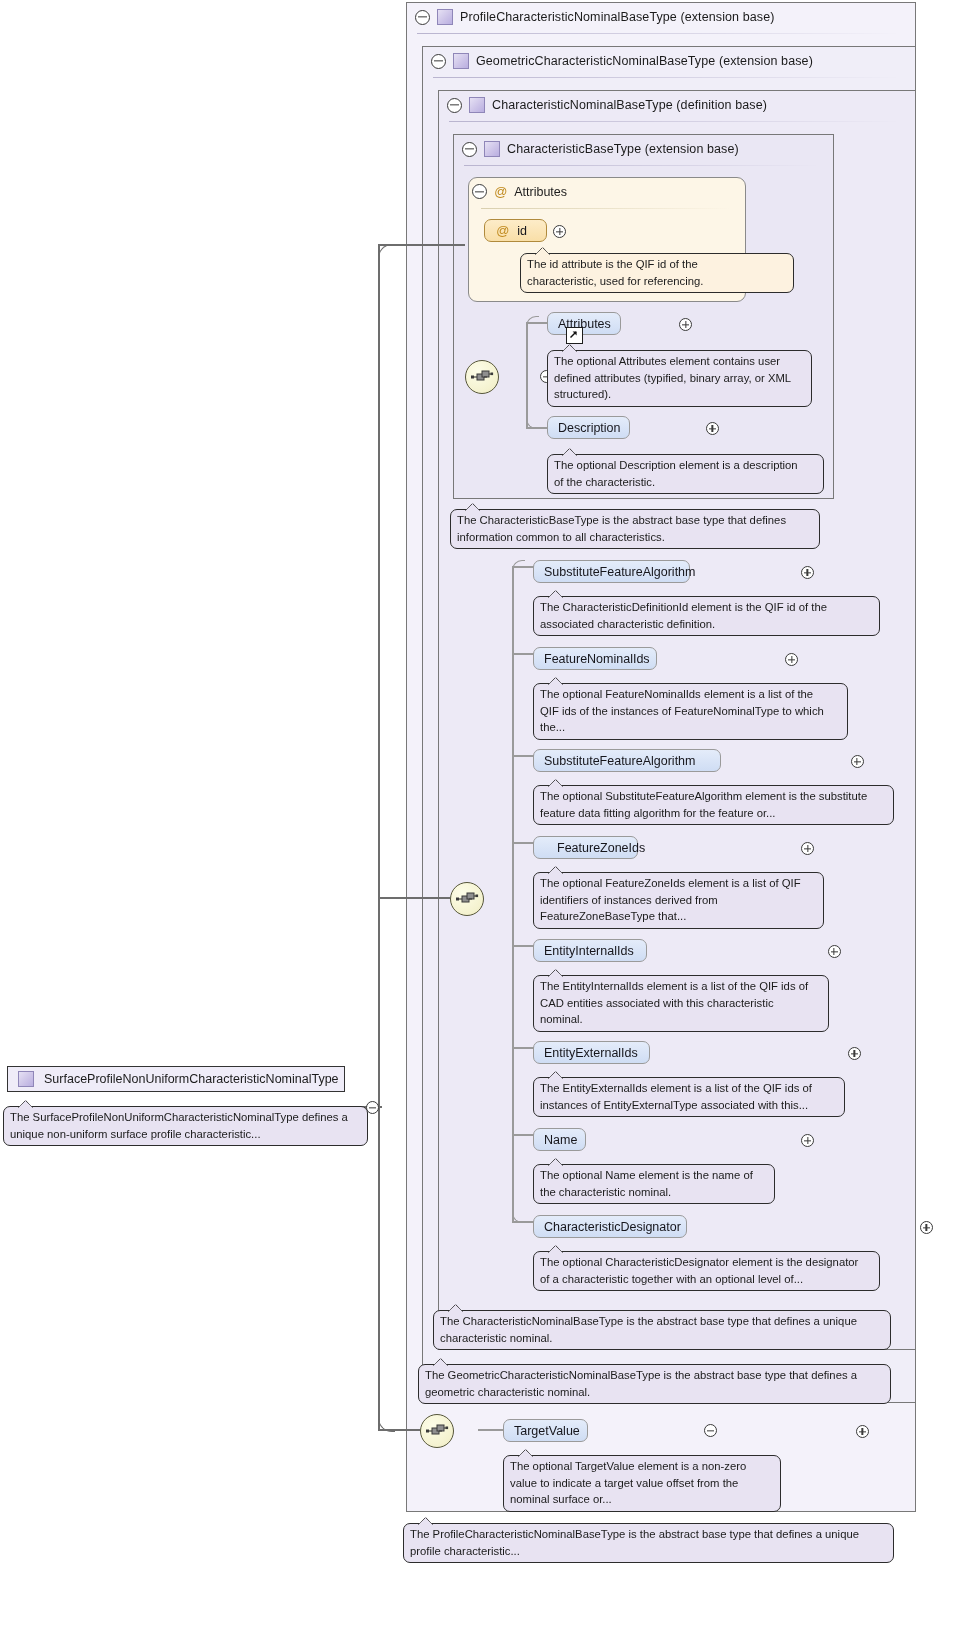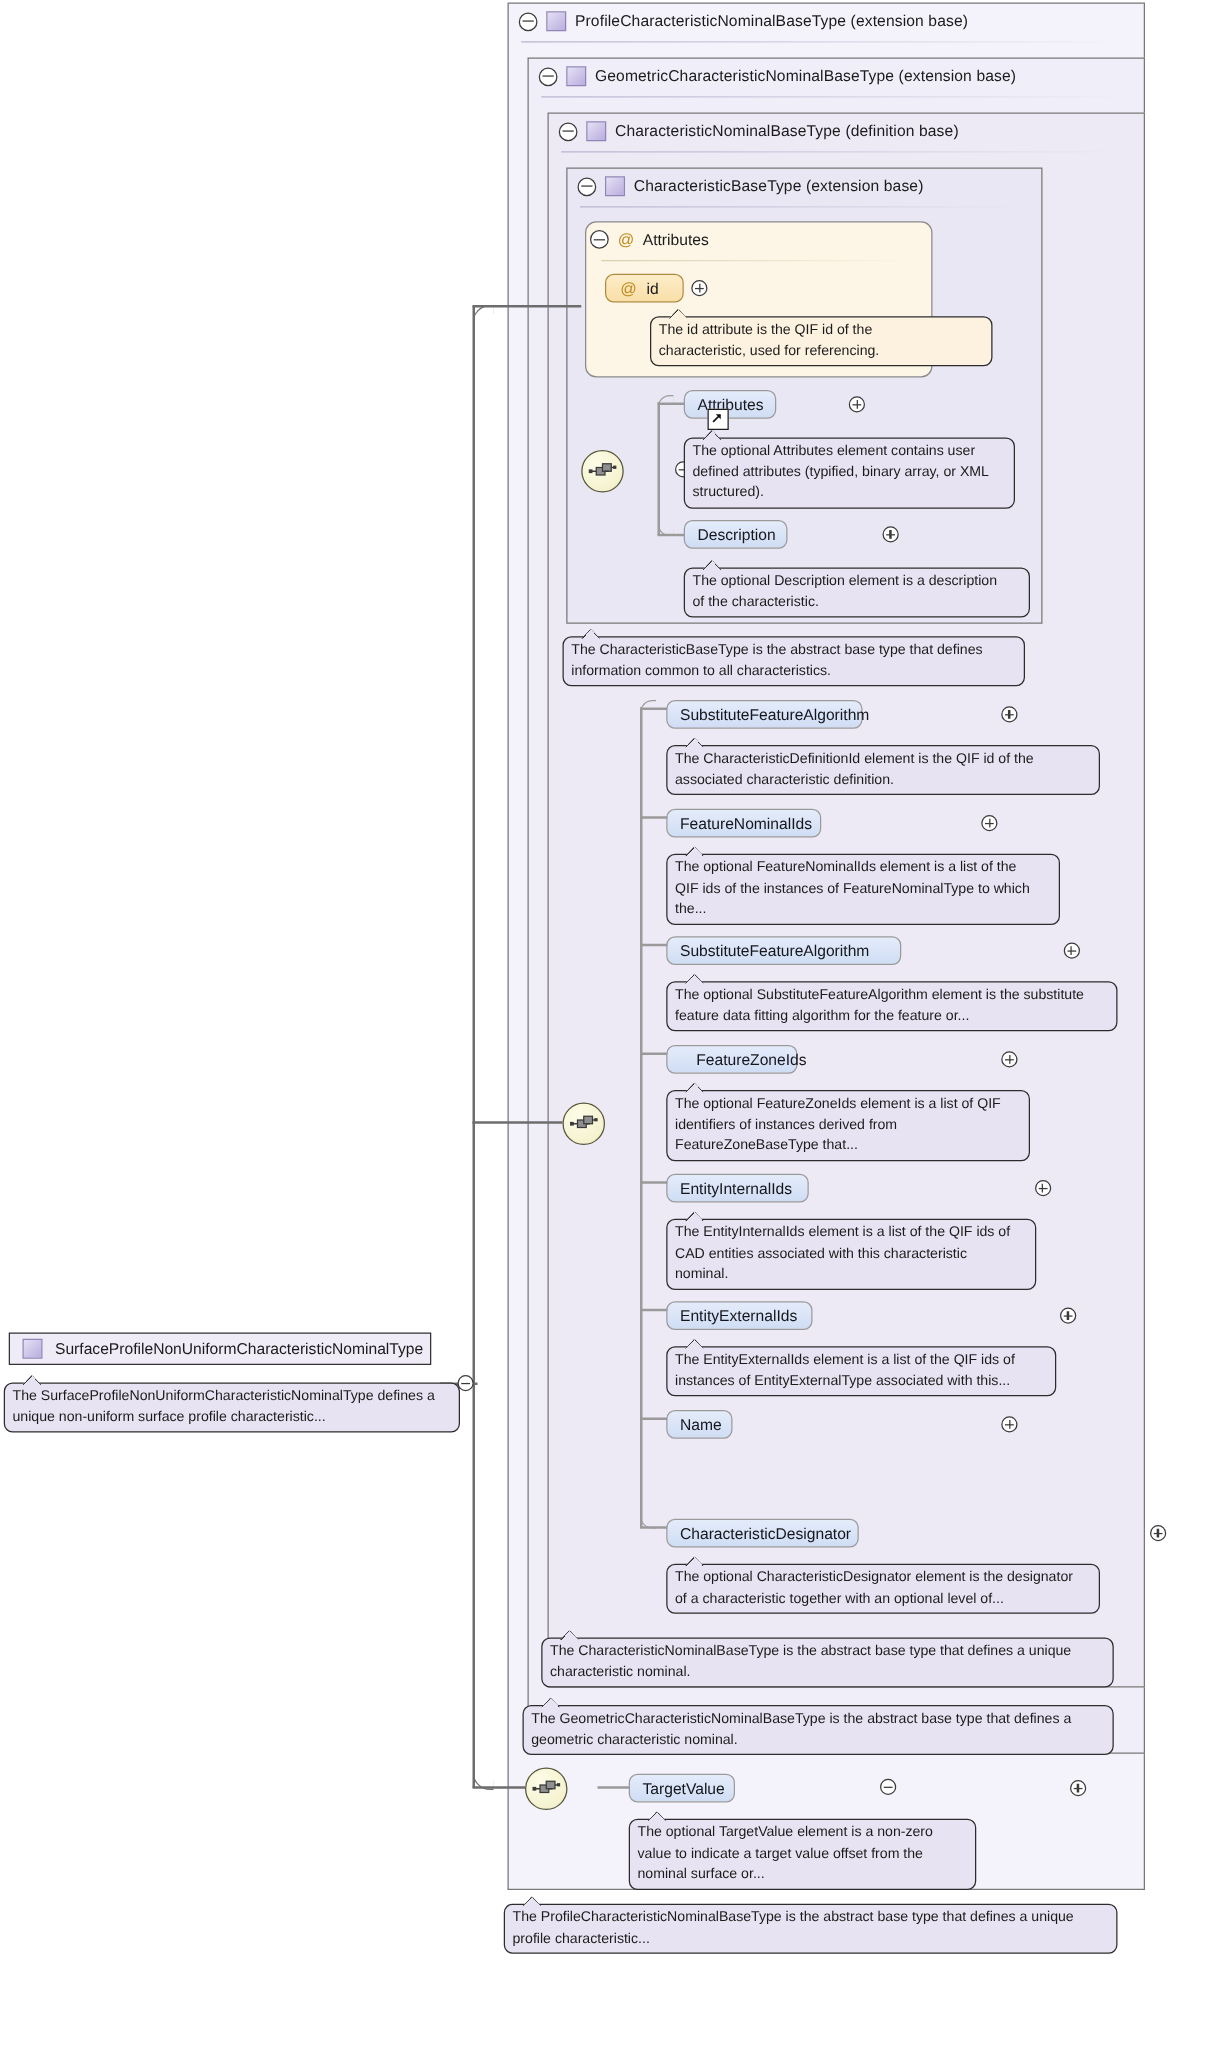--- a/index.html
+++ b/index.html
@@ -419,20 +419,22 @@
   </div>
   <span class="toggle plus abs" style="left:656px;top:1046px;"></span>
   <div class="doc" style="left:533px;top:1077px;width:312px;"><span class="beak"></span>The EntityExternalIds element is a list of the QIF ids of
 instances of EntityExternalType associated with this...</div>
 
   
   <div class="pill" style="left:533px;top:1128px;width:53px;">
     <span class="label">Name</span>
   </div>
   <span class="toggle plus abs" style="left:592px;top:1133px;"></span>
+  <div class="doc" style="left:533px;top:1164px;width:242px;"><span class="beak"></span>The optional Name element is the name of
+the characteristic nominal.</div>
 
   
   <div class="pill" style="left:533px;top:1215px;width:154px;">
     <span class="label">CharacteristicDesignator</span>
   </div>
   <span class="toggle plus abs" style="left:693px;top:1220px;"></span>
   <div class="doc" style="left:433px;top:1310px;width:458px;"><span class="beak"></span>The CharacteristicNominalBaseType is the abstract base type that defines a unique
 characteristic nominal.</div>
 
   

